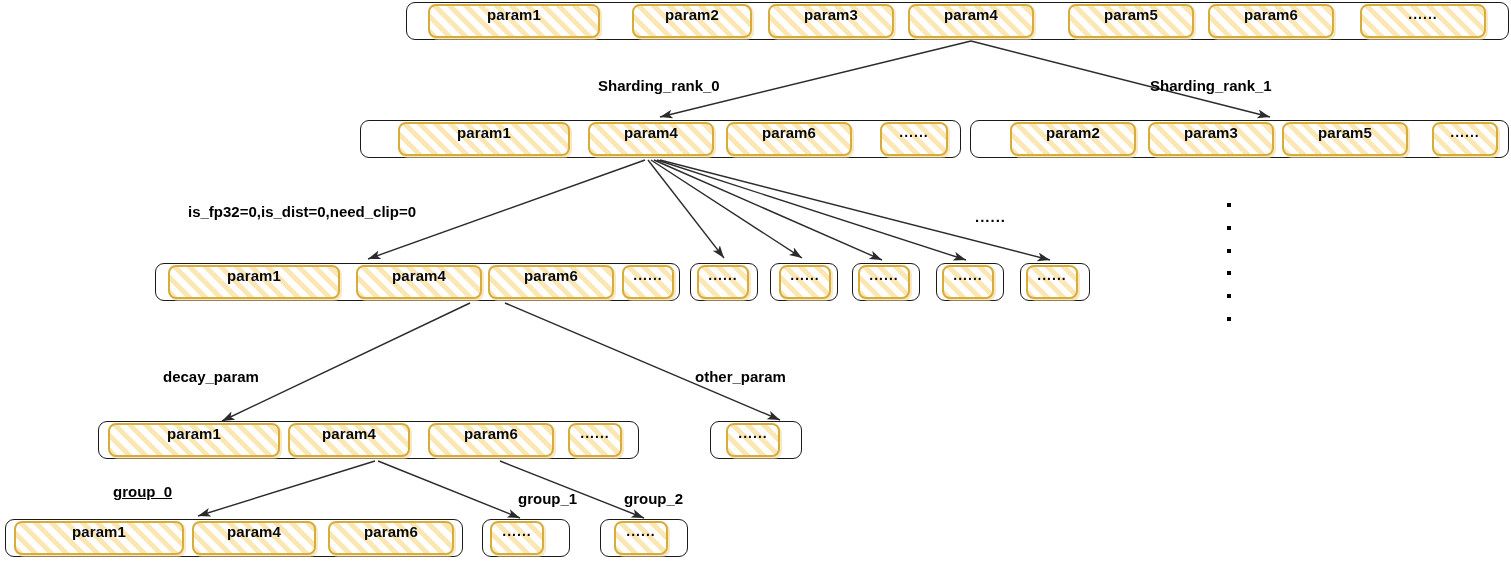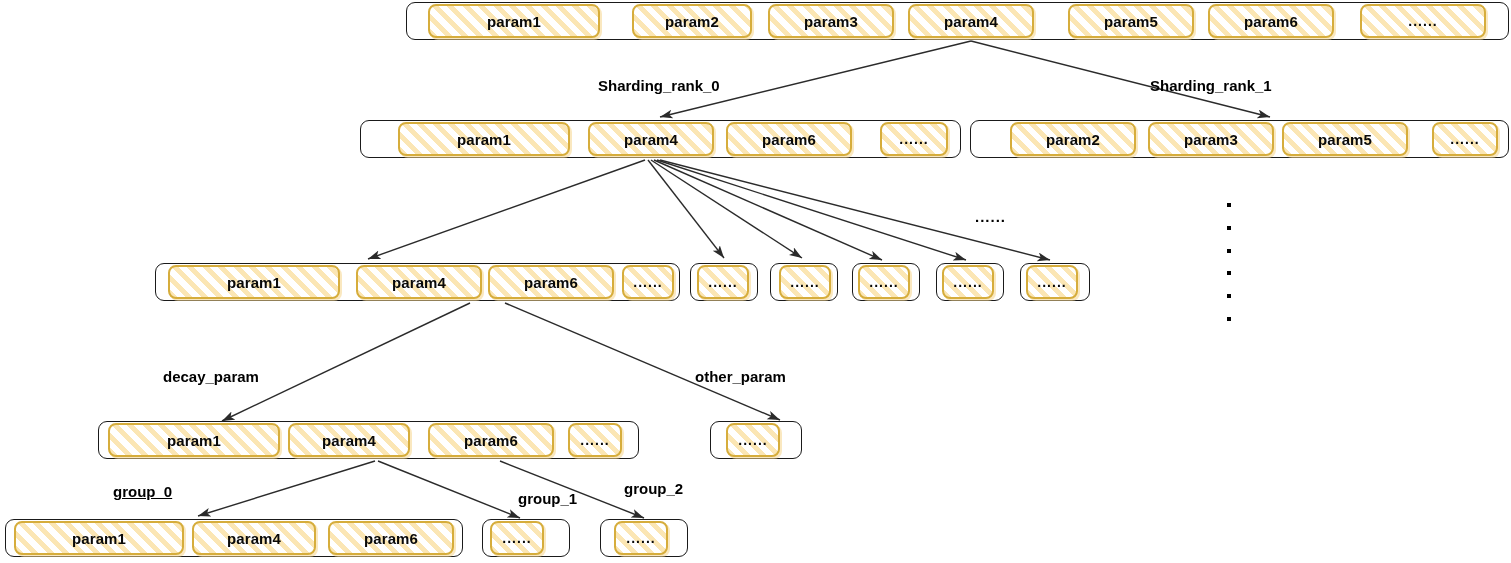--- a/index.html
+++ b/index.html
@@ -44,21 +44,20 @@
     border-radius: 8px;
     background-color: #fefaf0;
     background-image: repeating-linear-gradient(
         45deg,
         #fbe6b4 0px,
         #fbe6b4 5px,
         #ffffff 5px,
         #ffffff 11px);
     box-shadow: 2px 2px 0 rgba(245, 214, 140, 0.55);
     display: flex;
-    align-items: center;
     justify-content: center;
     z-index: 4;
   }
   .chip span {
     font-family: "Liberation Sans", sans-serif;
     font-size: 15px;
     font-weight: 700;
     color: #0a0a0a;
     letter-spacing: 0.1px;
     white-space: nowrap;
@@ -207,20 +206,21 @@
   <div class="container" style="left:936px; top:263px; width:68px; height:38px;"></div>
   <div class="chip dots" style="left:942px; top:265px; width:52px; height:34px;">
     <span>......</span>
   </div>
 
   <div class="container" style="left:1020px; top:263px; width:70px; height:38px;"></div>
   <div class="chip dots" style="left:1026px; top:265px; width:52px; height:34px;">
     <span>......</span>
   </div>
 
+  <div class="edge-label" style="left:188px; top:203px;">is_fp32=0,is_dist=0,need_clip=0</div>
   <div class="ellipsis-label" style="left:975px; top:208px;">......</div>
 
   <div class="container" style="left:98px; top:421px; width:541px; height:38px;"></div>
 
   <div class="chip" style="left:108px; top:423px; width:172px; height:34px;">
     <span>param1</span>
   </div>
   <div class="chip" style="left:288px; top:423px; width:122px; height:34px;">
     <span>param4</span>
   </div>
@@ -256,21 +256,21 @@
     <span>......</span>
   </div>
 
   <div class="container" style="left:600px; top:519px; width:88px; height:38px;"></div>
   <div class="chip dots" style="left:614px; top:521px; width:54px; height:34px;">
     <span>......</span>
   </div>
 
   <div class="edge-label" style="left:113px; top:483px;text-decoration:underline;">group_0</div>
   <div class="edge-label" style="left:518px; top:490px;">group_1</div>
-  <div class="edge-label" style="left:624px; top:480px;text-align:right;">group_2</div>
+  <div class="edge-label" style="left:624px; top:490px;text-align:right;">group_2</div>
 
   <svg class="edges" viewBox="0 0 1511 563" xmlns="http://www.w3.org/2000/svg">
     <defs>
       <marker id="ah" markerWidth="10" markerHeight="10" refX="9" refY="3.2" orient="auto" markerUnits="strokeWidth">
         <path d="M0,0 L9,3.2 L0,6.4 L2.2,3.2 z" fill="#2b2b2b"></path>
       </marker>
     </defs>
     <g stroke="#2b2b2b" stroke-width="1.4" fill="none" marker-end="url(#ah)">
 
       <path d="M971,41 L660,117"></path>

